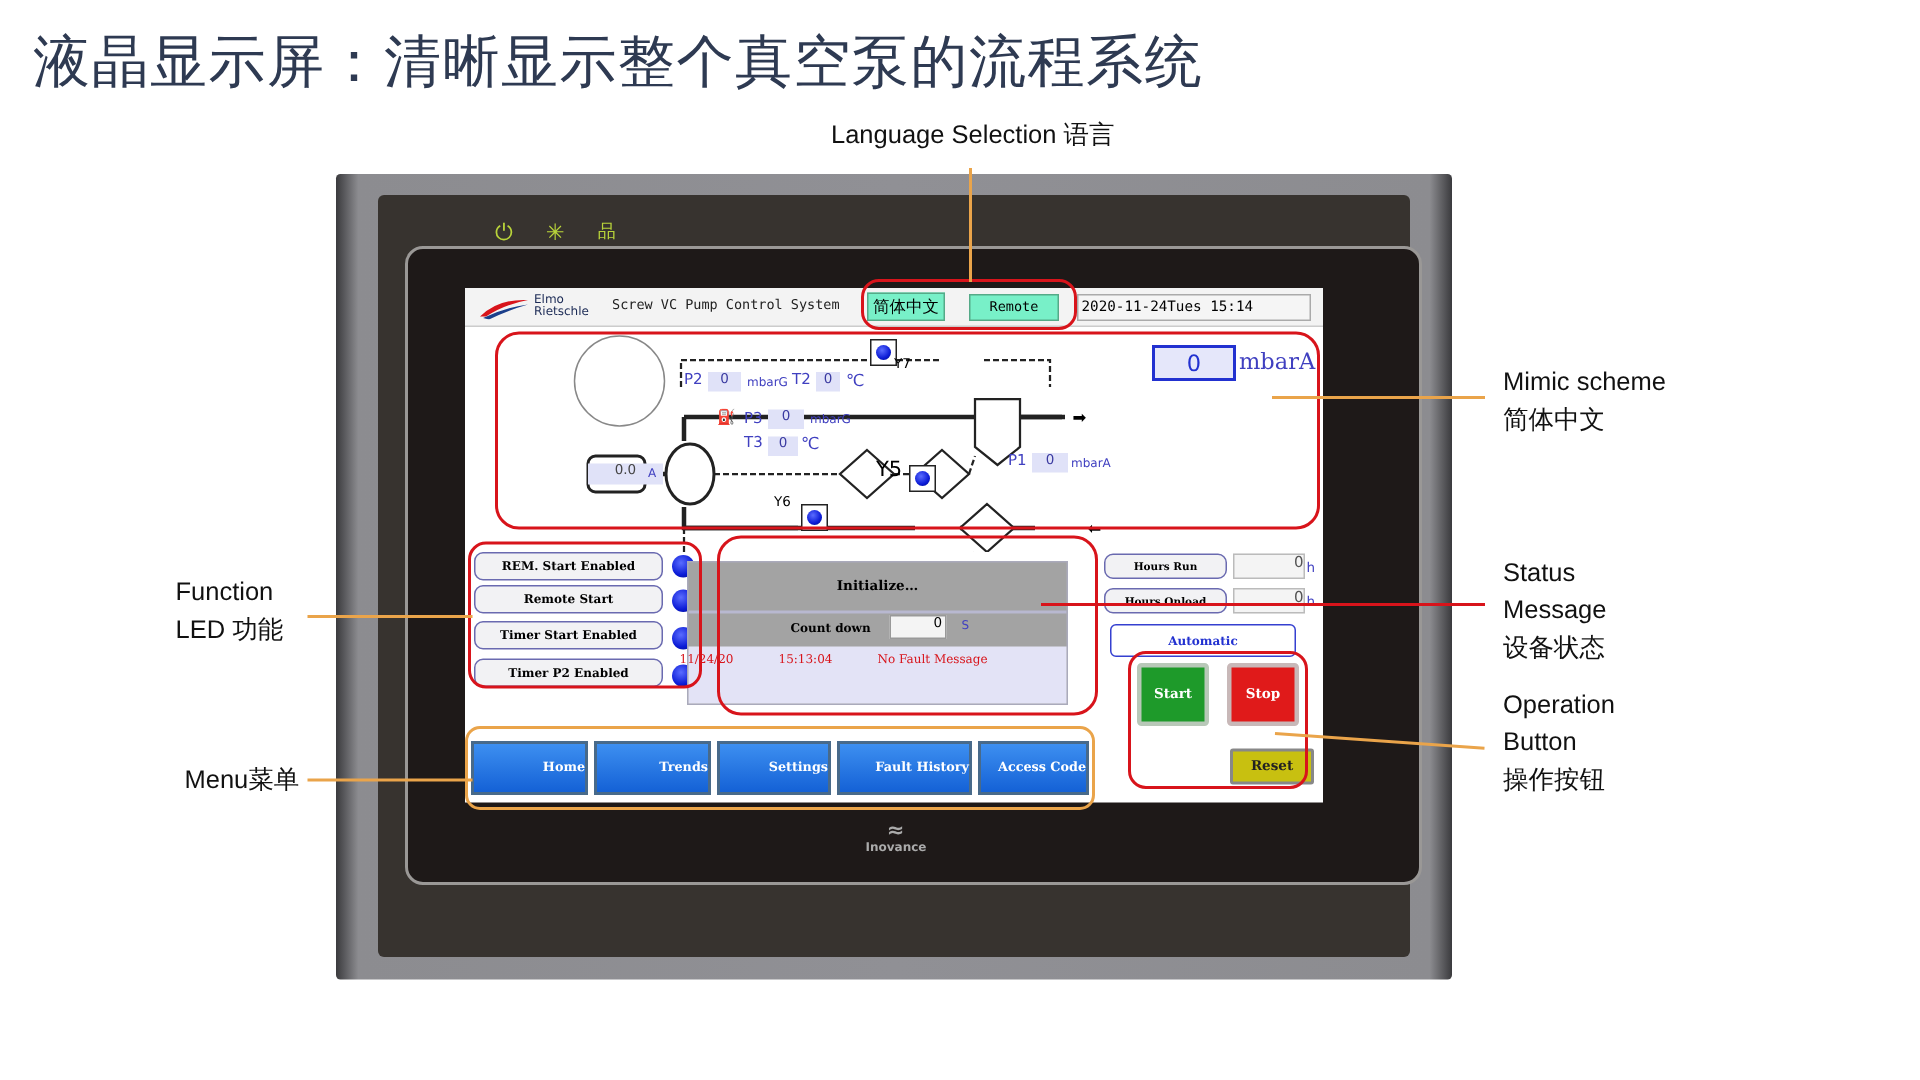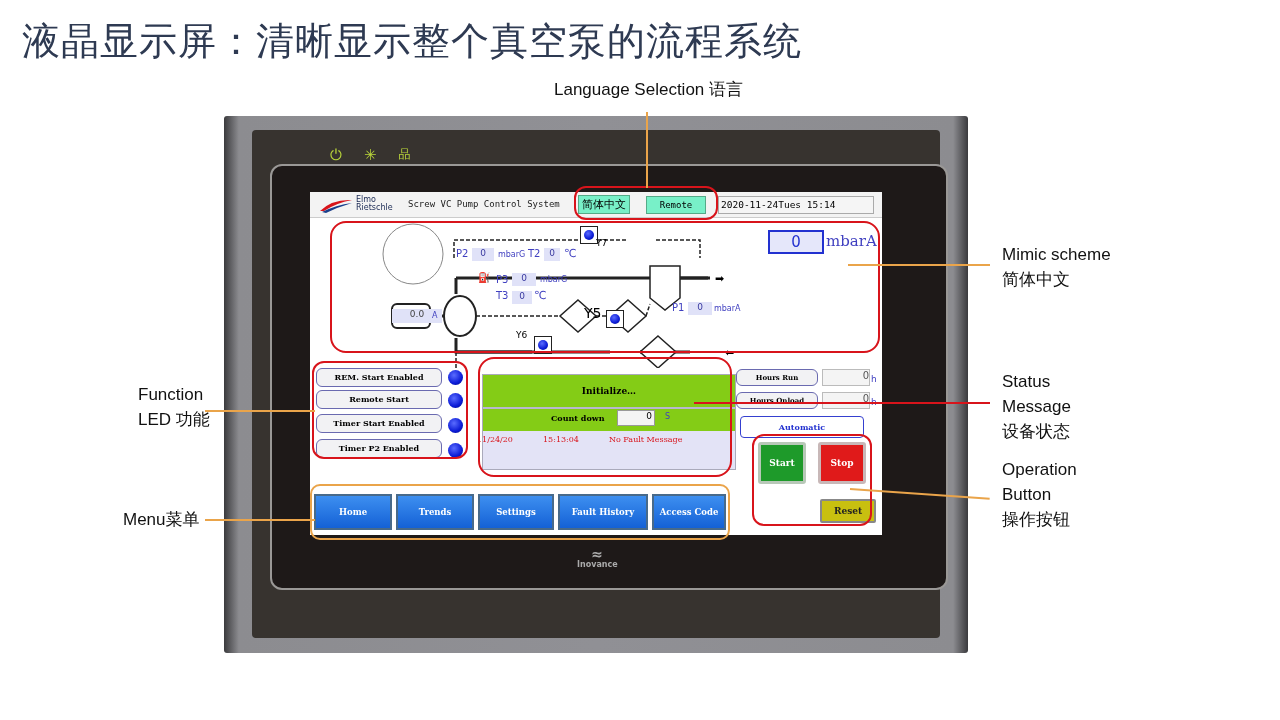--- a/index.html
+++ b/index.html
@@ -11,21 +11,21 @@
 .leds{position:absolute;left:330px;top:146px;display:flex;gap:22px;color:#b9d43a;font-size:15px}
 .frame{position:absolute;left:270px;top:164px;width:678px;height:426px;background:#1e1918;border:2px solid #9a9896;border-radius:12px}
 .screen{position:absolute;left:310px;top:192px;width:572px;height:343px;background:#fff}
 .hdr{position:absolute;left:0;top:0;width:572px;height:26px;background:#f3f3f3;border-bottom:1px solid #ccc}
 .mono{font-family:"DejaVu Sans Mono",monospace}
 .box{position:absolute}
 .red{border:2.5px solid #d8141b;border-radius:12px}
 .orange{border:2.5px solid #eaa44a;border-radius:10px}
 .func{position:absolute;width:126px;height:19px;background:#f2f2f4;border:1px solid #6a6ab0;border-radius:6px;font-size:8px;font-weight:bold;text-align:center;line-height:17px;font-family:"DejaVu Serif",serif}
 .led{position:absolute;width:15px;height:15px;border-radius:50%;background:radial-gradient(circle at 40% 35%,#5a6cff,#0b1bd6 60%,#000a7a);}
-.menu-btn{position:absolute;top:302px;height:36px;background:linear-gradient(#3d8ff0,#1461d6);border:2px solid #486a8a;color:#fff;font-size:8.5px;font-weight:bold;text-align:center;line-height:32px;font-family:"DejaVu Serif",serif}
+.menu-btn{position:absolute;top:302px;height:36px;background:linear-gradient(#3d8ff0,#1461d6);border:2px solid #486a8a;color:#fff;font-size:8.5px;font-weight:bold;text-align:right;line-height:32px;font-family:"DejaVu Serif",serif}
 .val{position:absolute;background:#e0e2f8;font-size:9px;color:#3a3aa0;text-align:center}
 .blue{color:#4040c0}
 .arrowline{position:absolute;background:#eaa44a}
 </style>
 </head>
 <body>
 
 <div class="title">液晶显示屏：清晰显示整个真空泵的流程系统</div>
 
 <div class="anno" style="left:554px;top:77px">Language Selection 语言</div>
@@ -36,21 +36,21 @@
 <div class="anno" style="left:1002px;top:369px">
   <div>Status</div>
   <div>Message</div>
   <div>设备状态</div>
 </div>
 <div class="anno" style="left:1002px;top:457px">
   <div>Operation</div>
   <div>Button</div>
   <div>操作按钮</div>
 </div>
-<div class="anno" style="left:138px;top:382px">
+<div class="anno" style="left:117px;top:382px">
   <div>Function</div>
   <div>LED 功能</div>
 </div>
 <div class="anno" style="left:123px;top:507px">Menu菜单</div>
 
 <div class="device"></div>
 <div class="bezel"></div>
 <div class="leds">
   <span>⏻</span>
   <span>✳</span>
@@ -140,21 +140,21 @@
 
   <div class="func" style="left:6px;top:176px">REM. Start Enabled</div>
   <div class="led" style="left:138px;top:178px"></div>
   <div class="func" style="left:6px;top:198px">Remote Start</div>
   <div class="led" style="left:138px;top:201px"></div>
   <div class="func" style="left:6px;top:222px">Timer Start Enabled</div>
   <div class="led" style="left:138px;top:226px"></div>
   <div class="func" style="left:6px;top:247px">Timer P2 Enabled</div>
   <div class="led" style="left:138px;top:251px"></div>
 
-  <div style="position:absolute;left:172px;top:182px;width:254px;height:96px;background:#84cc16;border:1px solid #aab">
+  <div style="position:absolute;left:148px;top:182px;width:254px;height:96px;background:#a3a3a3;border:1px solid #aab">
     <div style="height:34px;border-bottom:2px solid #b8b8d0;text-align:center;line-height:32px;font-size:9px;font-weight:bold;font-family:'DejaVu Serif',serif">Initialize…</div>
     <div style="position:absolute;left:68px;top:38px;font-size:8px;font-weight:bold;font-family:'DejaVu Serif',serif">Count down</div>
     <div style="position:absolute;left:134px;top:35px;width:38px;height:16px;background:#f4f4f4;border:1px solid #999;text-align:right;font-size:9px;padding-right:2px">0</div>
     <div class="blue" style="position:absolute;left:182px;top:37px;font-size:8px">S</div>
     <div style="position:absolute;left:0;top:56px;width:252px;height:38px;background:#e3e3f6;font-size:8px;color:#d8141b;font-family:'DejaVu Serif',serif">
       <span style="position:absolute;left:-6px;top:4px">11/24/20</span>
       <span style="position:absolute;left:60px;top:4px">15:13:04</span>
       <span style="position:absolute;left:126px;top:4px">No Fault Message</span>
     </div>
   </div>

